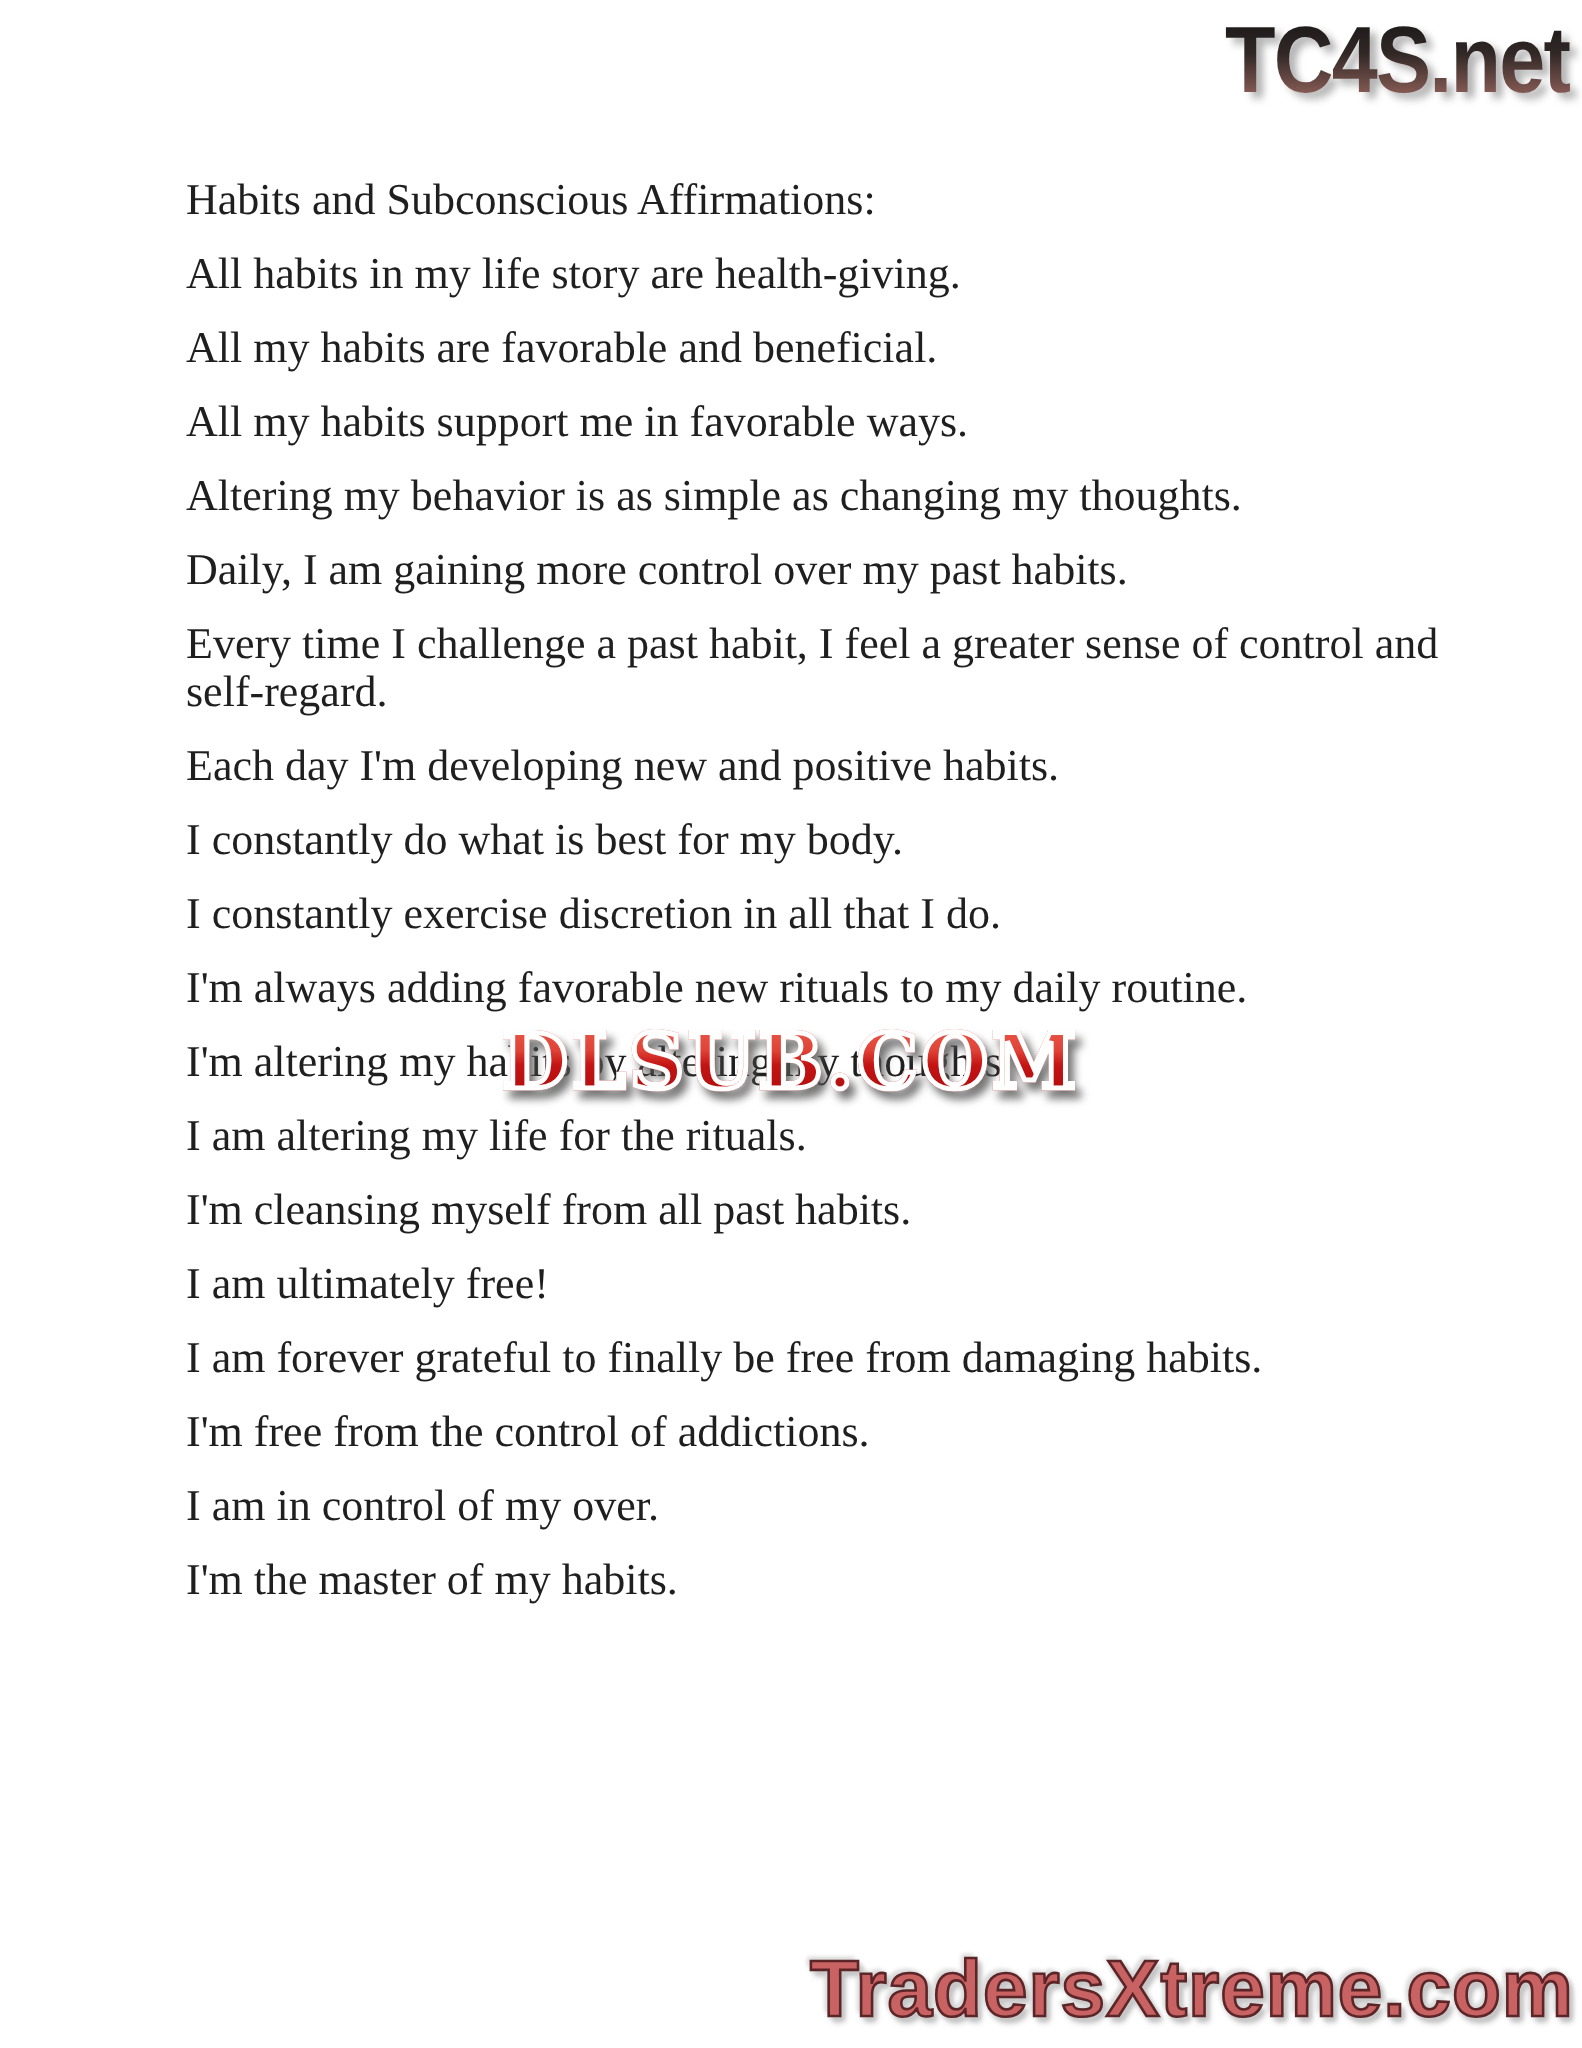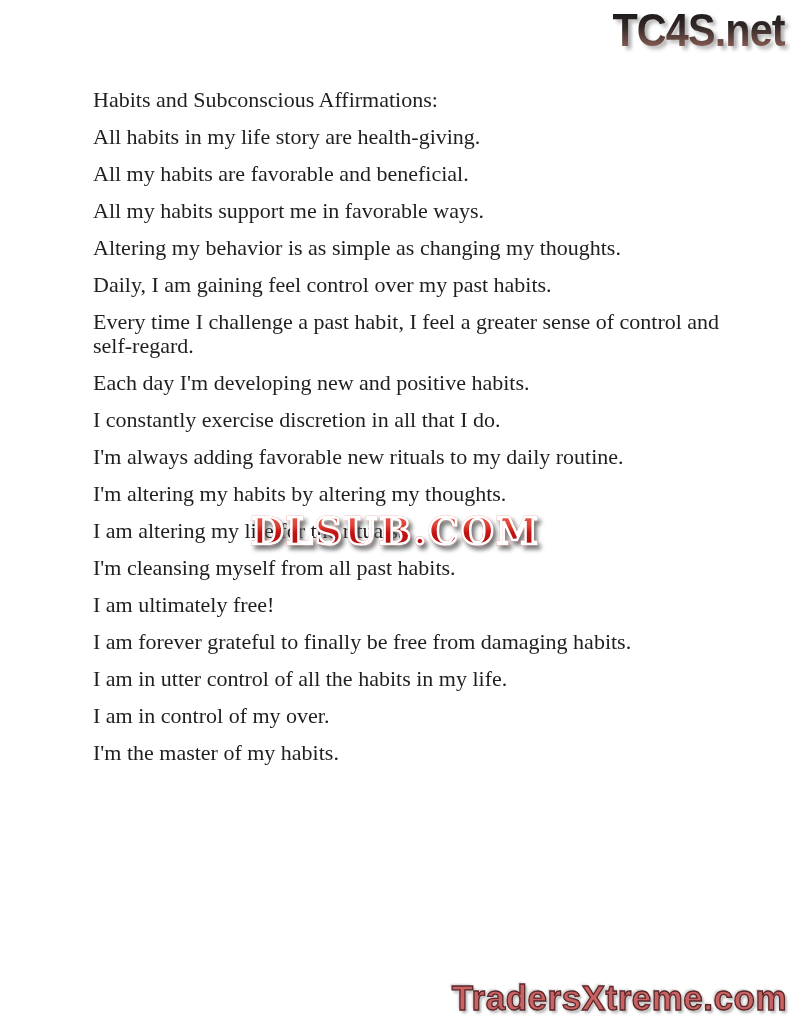--- a/index.html
+++ b/index.html
@@ -61,21 +61,21 @@
     filter: drop-shadow(3px 4px 2px rgba(85,85,85,0.8));
   }
 
   
   .footer-logo {
     position: absolute;
     right: 4px;
     bottom: 6px;
     font-family: "Liberation Sans", sans-serif;
     font-weight: bold;
-    font-size: 35px;
+    font-size: 40px;
     letter-spacing: 0.5px;
     white-space: nowrap;
     color: #c96262;
     -webkit-text-stroke: 1.3px #5c2628;
     text-shadow:
       0 0 3px rgba(210,210,210,0.95),
       2px 2px 2px #c4c4c4,
       -2px -2px 2px #dcdcdc,
       2px 3px 3px #bdbdbd;
   }
@@ -85,31 +85,32 @@
 
 <div class="tc4s-logo">TC4S.net</div>
 
 <div class="content">
   <p class="title">Habits and Subconscious Affirmations:</p>
   <div>
       <p>All habits in my life story are health-giving.</p>
       <p>All my habits are favorable and beneficial.</p>
       <p>All my habits support me in favorable ways.</p>
       <p>Altering my behavior is as simple as changing my thoughts.</p>
-      <p>Daily, I am gaining feel control over my past habits.</p>
+      <p>Daily, I am gaining more control over my past habits.</p>
       <p>Every time I challenge a past habit, I feel a greater sense of control and self-regard.</p>
       <p>Each day I'm developing new and positive habits.</p>
+      <p>I constantly do what is best for my body.</p>
       <p>I constantly exercise discretion in all that I do.</p>
       <p>I'm always adding favorable new rituals to my daily routine.</p>
       <p>I'm altering my habits by altering my thoughts.</p>
       <p>I am altering my life for the rituals.</p>
       <p>I'm cleansing myself from all past habits.</p>
       <p>I am ultimately free!</p>
       <p>I am forever grateful to finally be free from damaging habits.</p>
-      <p>I am in utter control of all the habits in my life.</p>
+      <p>I'm free from the control of addictions.</p>
       <p>I am in control of my over.</p>
       <p>I'm the master of my habits.</p>
     </div>
 </div>
 
 <div class="watermark">DLSUB.COM</div>
 
 <div class="footer-logo">TradersXtreme.com</div>
 
 </body></html>

